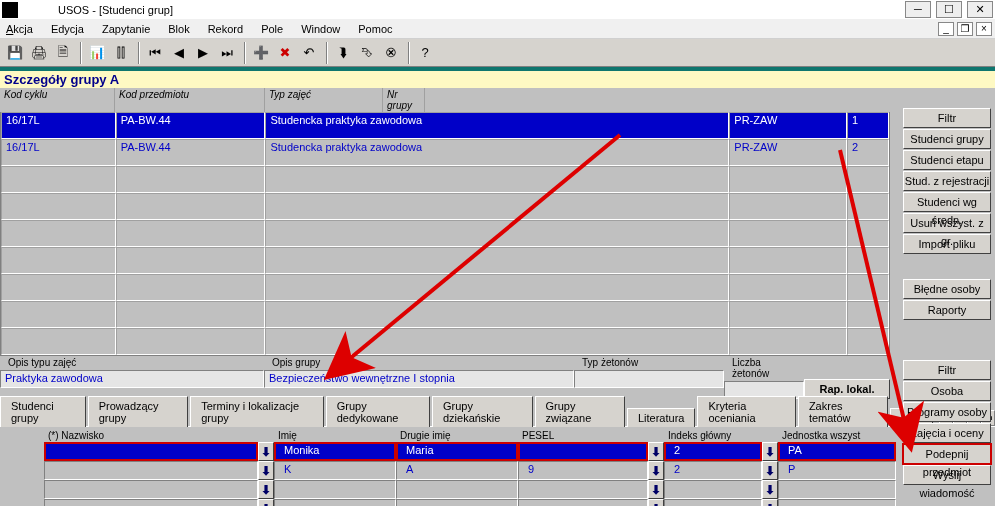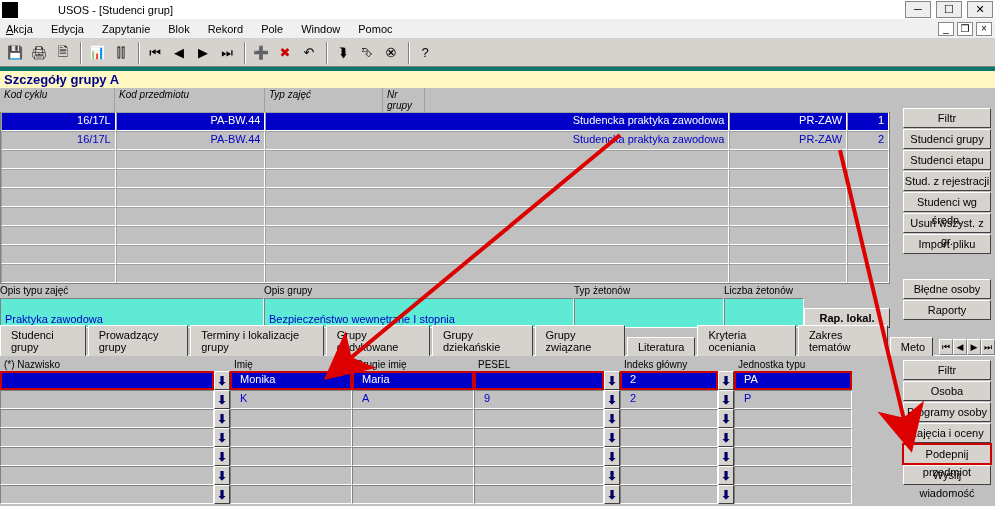--- a/index.html
+++ b/index.html
@@ -25,37 +25,37 @@
 
   
   .panel-header { background:#fef9c3; color:#00008b; font-weight:bold; font-size:13px; padding:1px 4px; border-top:4px solid #0f766e; }
   
   
   .grid-head { display:flex; background:#c0c0c0; }
   .grid-head > div { padding:1px 4px; font-size:10px; color:#000; border-right:1px solid #a0a0a0;font-style:italic; }
   
   
   .grid-rows { border:1px solid #808080; border-top:none; }
-  .grid-row { display:flex; height:19px;text-align:right; }
+  .grid-row { display:flex; height:27px; }
   .grid-row > div { border:1px solid #fff; border-top-color:#a0a0a0; border-left-color:#a0a0a0; padding:1px 4px; overflow:hidden; white-space:nowrap; }
   .grid-row.selected > div { background:#0000c8; color:#fff; }
   .grid-row.normal > div { background:#c0c0c0; color:#0000c8; }
   .grid-row.empty > div { background:#c0c0c0; }
 
   
   .c-kod { width:115px; }
   .c-kodp { width:150px; }
   .c-nazwa { width:465px; }
   .c-typ { width:118px; }
   .c-nr { width:42px; }
 
   
   .meta-row { display:flex; background:#c0c0c0; padding:1px 0; }
-  .meta-row .lbl { font-size:10px; padding:0 4px 2px 0; }
-  .meta-row .fld { background:#5eead4; border:1px solid #808080; border-right-color:#fff; border-bottom-color:#fff; height:18px; color:#0000c8; padding:14px 4px; }
+  .meta-row .lbl { font-size:10px; padding:0 4px 2px 8px; }
+  .meta-row .fld { background:#e5e5e5; border:1px solid #808080; border-right-color:#fff; border-bottom-color:#fff; height:18px; color:#0000c8; padding:1px 4px; }
   
   
   .side-buttons { position:absolute; right:4px; width:88px; }
   .side-buttons.top { top:108px; }
   .side-buttons.bottom { top:360px; }
   .sbtn { background:#d6d3ce; border:1px solid #fff; border-right-color:#404040; border-bottom-color:#404040; height:20px; line-height:18px; text-align:center; margin-bottom:1px; cursor:pointer; font-size:11px; }
   .sbtn.highlight { outline:2px solid #c00; outline-offset:-1px; }
 
   
   .inline-btn { background:#d6d3ce; border:1px solid #fff; border-right-color:#404040; border-bottom-color:#404040; height:20px; line-height:18px; text-align:center; cursor:pointer; font-weight:bold; padding:0 6px; }
@@ -70,21 +70,21 @@
 
   
   .sgrid-head { display:flex; background:#c0c0c0; }
   .sgrid-head > div { font-size:10px; padding:1px 4px; }
   .sgrid-row { display:flex; height:19px; }
   .scell { border:1px solid #808080; border-right-color:#fff; border-bottom-color:#fff; padding:1px 9px; overflow:hidden; white-space:nowrap; background:#c0c0c0; color:#0000c8; }
   .sgrid-row.selected .scell { background:#0000c8; color:#fff; }
   .sgrid-row.hlrow .scell { outline:2px solid #c00; outline-offset:-2px; }
   .dbtn { width:16px; background:#d6d3ce; border:1px solid #fff; border-right-color:#404040; border-bottom-color:#404040; display:flex; align-items:center; justify-content:center; cursor:pointer; color:#006; font-size:12px; font-weight:bold; }
   
-  .sc-nazw { width:214px; }
+  .sc-nazw { width:214px;margin-left:44px; }
   .sc-imie { width:122px; }
   .sc-drugie { width:122px; }
   .sc-pesel { width:130px; }
   .sc-indeks { width:98px; }
   .sc-jedn { width:118px; }
 
   .outlined-red { outline:2px solid #c00; outline-offset:-1px; }
 
   
   .arrow-svg { position:absolute; left:0; top:0; pointer-events:none; }
@@ -274,21 +274,21 @@
 <div class="tab-area">
   <div class="sgrid-head">
     <div class="sc-nazw">(*) Nazwisko</div>
     <div style="width:16px"></div>
     <div class="sc-imie">Imię</div>
     <div class="sc-drugie">Drugie imię</div>
     <div class="sc-pesel">PESEL</div>
     <div style="width:16px"></div>
     <div class="sc-indeks">Indeks główny</div>
     <div style="width:16px"></div>
-    <div class="sc-jedn">Jednostka typu</div>
+    <div class="sc-jedn">Jednostka wszyst</div>
   </div>
 
   <div class="sgrid-row selected hlrow">
     <div class="scell sc-nazw"></div>
     <div class="dbtn">⬇</div>
     <div class="scell sc-imie">Monika</div>
     <div class="scell sc-drugie">Maria</div>
     <div class="scell sc-pesel"></div>
     <div class="dbtn">⬇</div>
     <div class="scell sc-indeks">2</div>

